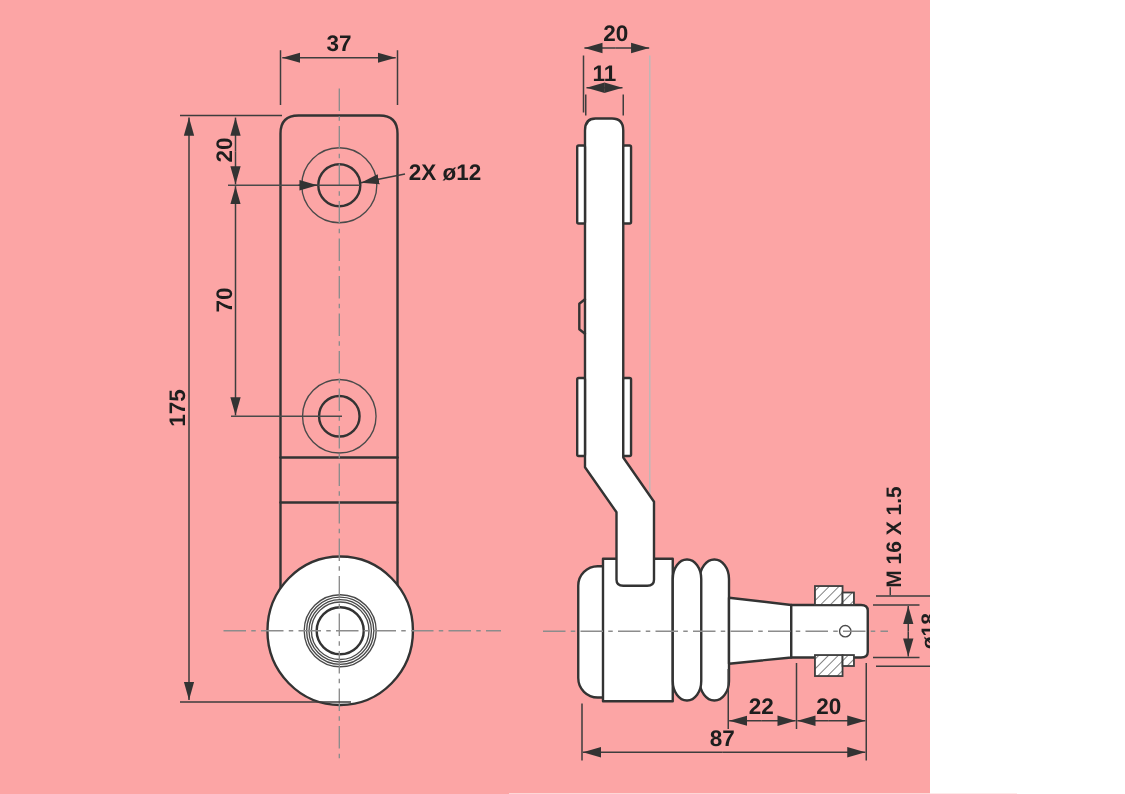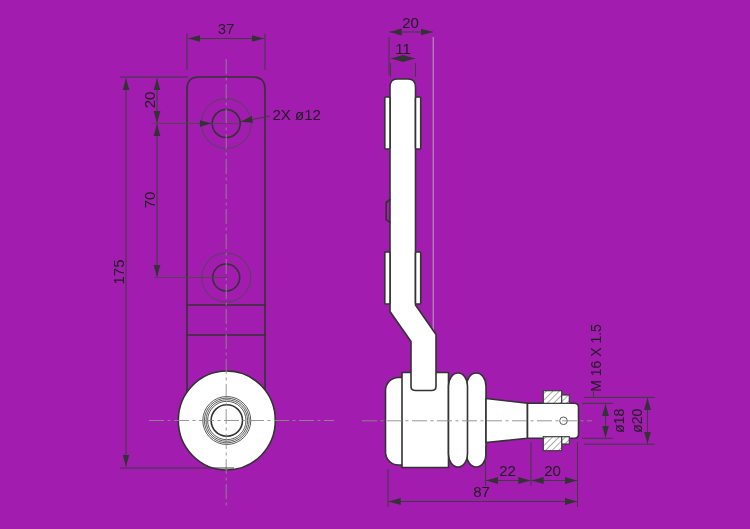--- a/index.html
+++ b/index.html
@@ -1,16 +1,16 @@
 <!DOCTYPE html>
 <html><head>
 <meta charset="utf-8">
 <style>
   html, body { margin: 0; padding: 0; background: #ffffff; }
-  .stage { width: 750px; height: 529px; position: relative; background: #a21caf; overflow: hidden; }
+  .stage { width: 620px; height: 529px; position: relative; background: #fca5a5; overflow: hidden; font-weight: bold; }
   svg { display: block; }
   
   .ol  { fill: none; stroke: #333333; stroke-width: 1.6; stroke-linejoin: round; stroke-linecap: round; }
   .olw { fill: #ffffff; stroke: #333333; stroke-width: 1.6; stroke-linejoin: round; }
   .thin { fill: none; stroke: #4a4a4a; stroke-width: 0.9; }
   .dim  { fill: none; stroke: #3d3d3d; stroke-width: 1; }
   .cl   { fill: none; stroke: #8c8c8c; stroke-width: 0.9; stroke-dasharray: 15 3.5 3 3.5; }
   .extl { fill: none; stroke: #b9b9b9; stroke-width: 0.9; }
   .hatchbox { stroke: #3d3d3d; stroke-width: 1.2; }
   text { font-family: "Liberation Sans", "DejaVu Sans", sans-serif; font-size: 15px; fill: #1e1e1e; }

